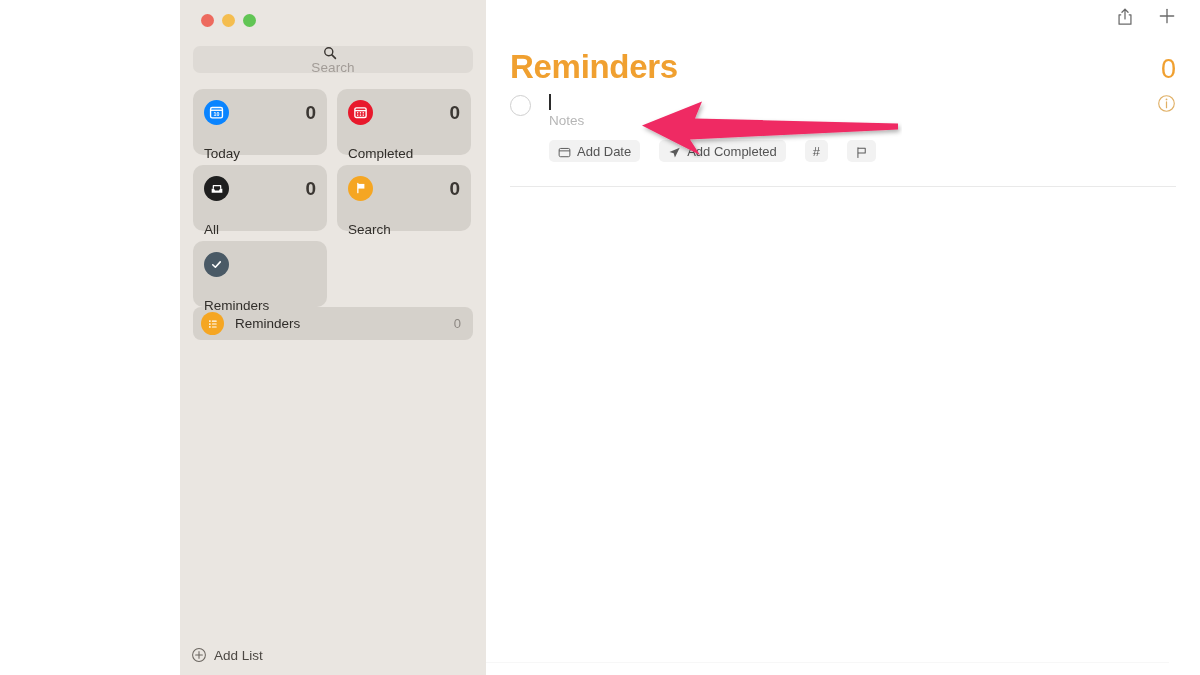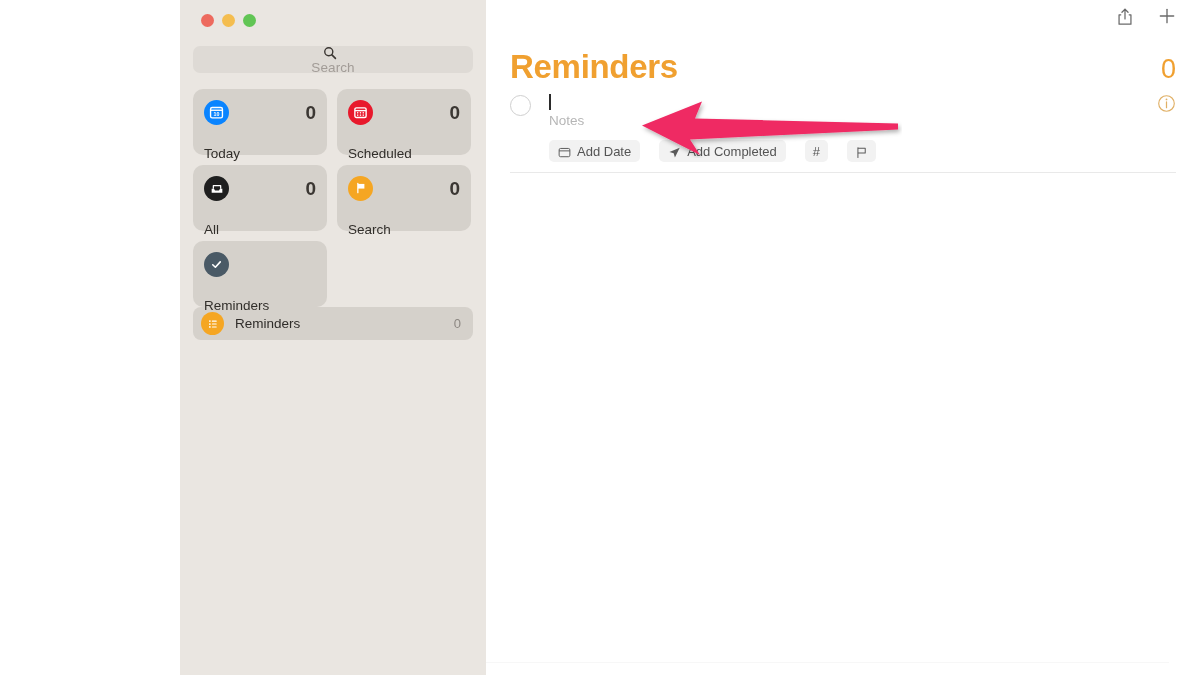--- a/index.html
+++ b/index.html
@@ -190,21 +190,21 @@
     font-size: 27px;
     color: #f0a030;
     line-height: 1;
   }
 
   
   .reminder-block {
     margin: 10px 24px 0 24px;
     position: relative;
     border-bottom: 1px solid #e9e9e9;
-    padding-bottom: 10px;
+    padding-bottom: 24px;
   }
   .reminder-row {
     display: flex;
     align-items: flex-start;
   }
   .rem-check {
     width: 19px; height: 19px;
     border: 1.4px solid #cfcfcf;
     border-radius: 50%;
     flex: 0 0 19px;
@@ -324,21 +324,21 @@
                 <rect x="10.9" y="11.4" width="2.1" height="2.1"></rect>
                 <rect x="15.4" y="11.4" width="2.1" height="2.1"></rect>
                 <rect x="6.4" y="15.2" width="2.1" height="2.1"></rect>
                 <rect x="10.9" y="15.2" width="2.1" height="2.1"></rect>
                 <rect x="15.4" y="15.2" width="2.1" height="2.1"></rect>
               </g>
             </svg>
           </span>
           <span class="card-count">0</span>
         </div>
-        <div class="card-label">Scheduled</div>
+        <div class="card-label">Completed</div>
       </div>
 
       <div class="card">
         <div class="card-top">
           <span class="card-icon" style="background:#1f1f1f">
             <svg viewBox="0 0 24 24" width="16" height="16">
               <path d="M4 13.2 L7.5 13.2 L9 15.6 L15 15.6 L16.5 13.2 L20 13.2 L20 19 L4 19 Z" fill="#ffffff"></path>
               <path d="M6.5 13 L6.5 8.6 L17.5 8.6 L17.5 13" fill="none" stroke="#ffffff" stroke-width="1.9" stroke-linejoin="round"></path>
             </svg>
           </span>
@@ -385,20 +385,30 @@
             <rect x="10" y="11.1" width="8.4" height="1.9" rx="0.9"></rect>
             <circle cx="6.6" cy="17" r="1.5"></circle>
             <rect x="10" y="16.1" width="8.4" height="1.9" rx="0.9"></rect>
           </g>
         </svg>
       </span>
       <span class="list-name">Reminders</span>
       <span class="list-count">0</span>
     </div>
 
+    <div class="add-list">
+      <span class="add-list-icon">
+        <svg viewBox="0 0 20 20" width="16" height="16">
+          <circle cx="10" cy="10" r="8" fill="none" stroke="#6b6660" stroke-width="1.3"></circle>
+          <line x1="10" y1="5.8" x2="10" y2="14.2" stroke="#6b6660" stroke-width="1.3" stroke-linecap="round"></line>
+          <line x1="5.8" y1="10" x2="14.2" y2="10" stroke="#6b6660" stroke-width="1.3" stroke-linecap="round"></line>
+        </svg>
+      </span>
+      <span class="add-list-label">Add List</span>
+    </div>
   </div>
 
   <div id="main">
 
     <div class="toolbar">
       <span class="tb-btn">
         <svg viewBox="0 0 20 22" width="18" height="20">
           <path d="M10 2.6 L10 13.2" fill="none" stroke="#6b6b6b" stroke-width="1.4" stroke-linecap="round"></path>
           <path d="M6.6 5.8 L10 2.4 L13.4 5.8" fill="none" stroke="#6b6b6b" stroke-width="1.4" stroke-linecap="round" stroke-linejoin="round"></path>
           <path d="M5.3 8.6 L3.4 8.6 L3.4 19 L16.6 19 L16.6 8.6 L14.7 8.6" fill="none" stroke="#6b6b6b" stroke-width="1.4" stroke-linecap="round" stroke-linejoin="round"></path>

